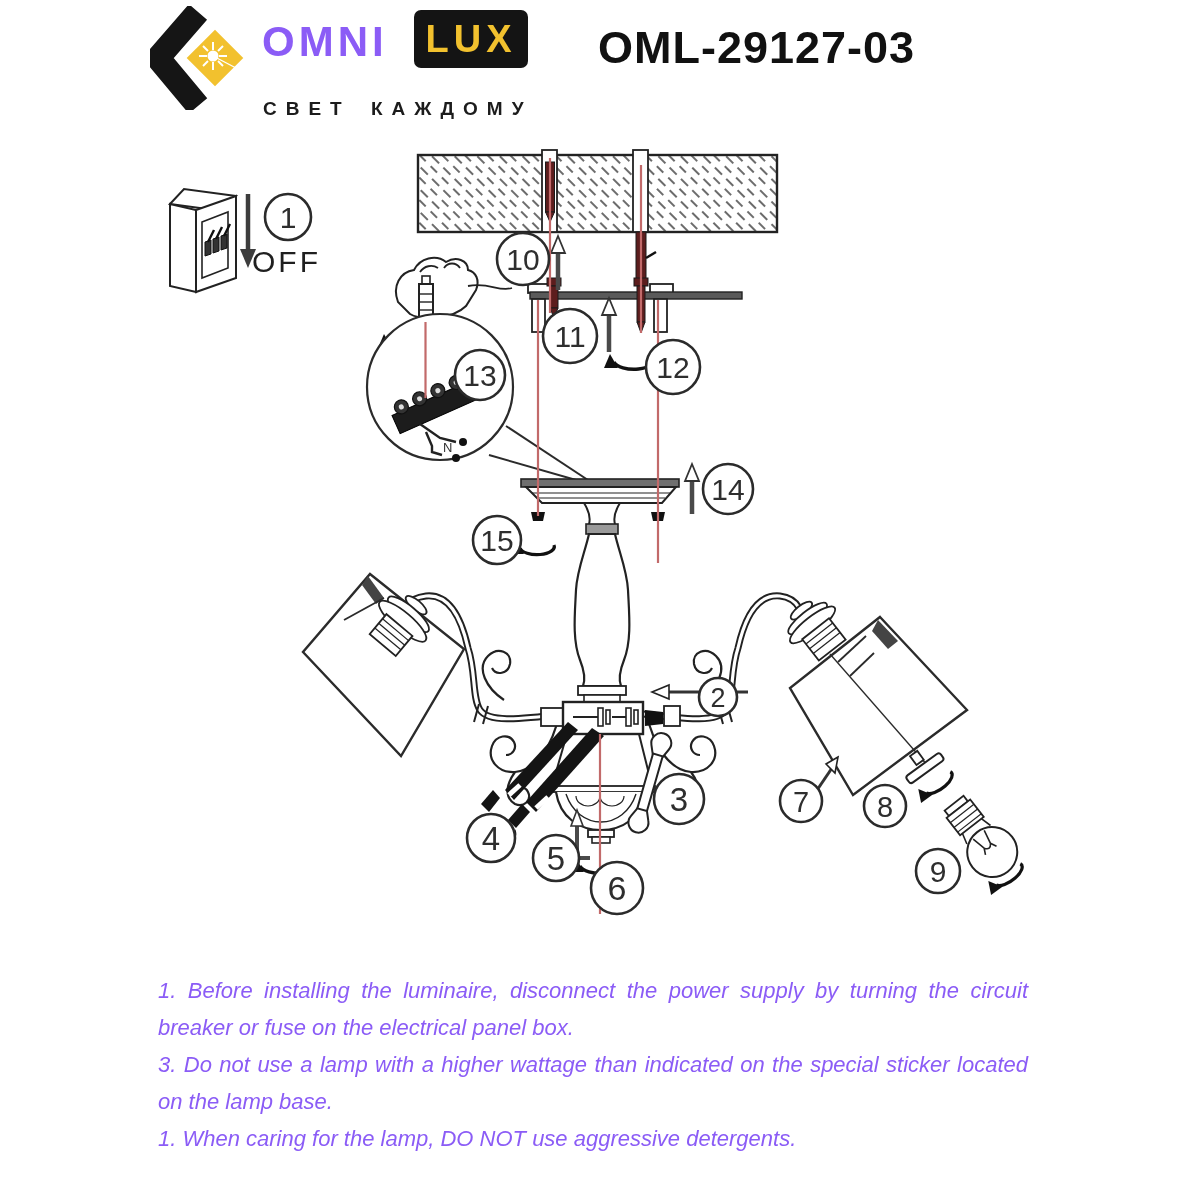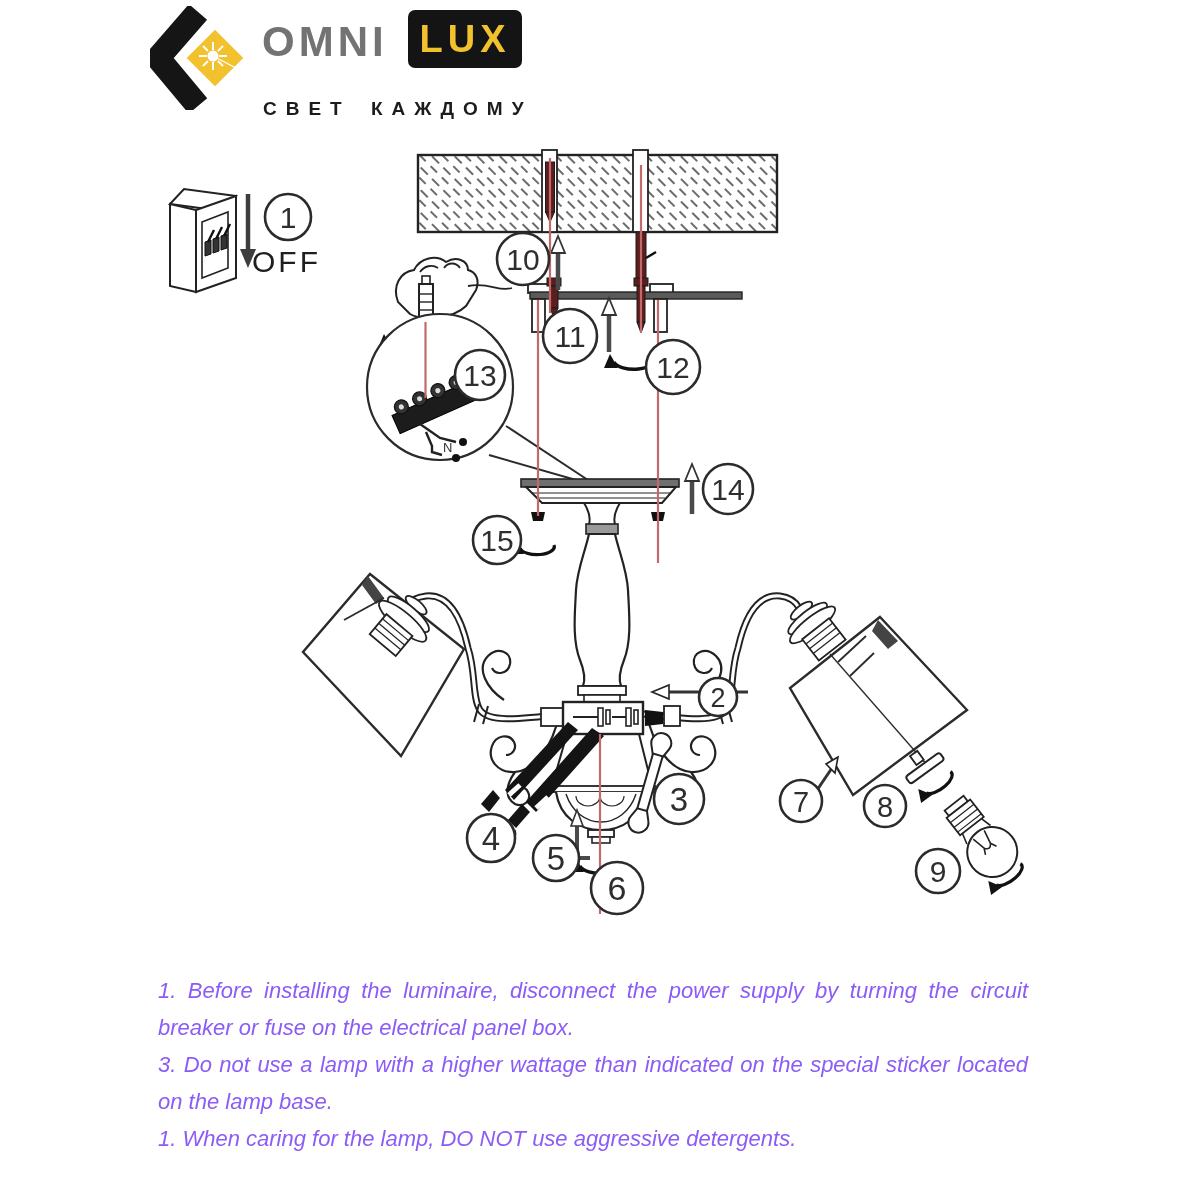--- a/index.html
+++ b/index.html
@@ -2,22 +2,22 @@
 <html><head>
 <meta charset="utf-8">
 <style>
   html,body{margin:0;padding:0;background:#e8e8e8;}
   #page{position:relative;width:1200px;height:1200px;background:#ffffff;overflow:hidden;
         font-family:"Liberation Sans",sans-serif;color:#191919;}
   
   #logo{position:absolute;left:150px;top:6px;width:390px;height:104px;}
   #logo .mark{position:absolute;left:0;top:0;}
   .brand-omni{position:absolute;left:112px;top:12px;font-size:42px;font-weight:700;
-              letter-spacing:4px;color:#737373;}
-  .lux-box{position:absolute;left:258px;top:4px;width:114px;height:58px;background:#141414;
+              letter-spacing:4px;color:#8b5cf6;}
+  .lux-box{position:absolute;left:264px;top:4px;width:114px;height:58px;background:#141414;
            border-radius:7px;display:flex;align-items:center;justify-content:center;}
   .brand-lux{font-size:38px;font-weight:700;letter-spacing:5px;color:#F2C12E;}
   .tagline{position:absolute;left:113px;top:72px;font-size:19px;font-weight:600;
            letter-spacing:9px;word-spacing:6px;color:#1c1c1c;white-space:nowrap;margin-top:20px;}
   #model{position:absolute;left:598px;top:22px;font-size:45px;font-weight:700;
          letter-spacing:1px;color:#111;}
   
   #diagram{position:absolute;left:0;top:0;width:1200px;height:1200px;}
   
   #instructions{position:absolute;left:158px;top:972px;width:870px;font-size:22px;
@@ -48,20 +48,21 @@
           <line x1="68" y1="45" x2="73" y2="40"></line>
         <line x1="63" y1="50" x2="86" y2="62" stroke-width="1.4"></line>
       </g>
     </svg>
     <span class="brand-omni">OMNI</span>
     <div class="lux-box">
       <span class="brand-lux">LUX</span>
     </div>
     <span class="tagline">СВЕТ КАЖДОМУ</span>
   </div>
+  <div id="model">OML-29127-03</div>
 
   <svg id="diagram" viewBox="0 0 1200 1200">
     <defs>
       <pattern id="hatch" width="16" height="16" patternUnits="userSpaceOnUse" patternTransform="rotate(-45)">
         <line x1="3" y1="0" x2="3" y2="16" stroke="#3a3a3a" stroke-width="1.5" stroke-dasharray="10 7"></line>
         <line x1="11" y1="6" x2="11" y2="22" stroke="#3a3a3a" stroke-width="1.5" stroke-dasharray="9 8"></line>
       </pattern>
     </defs>
 
     <g>

